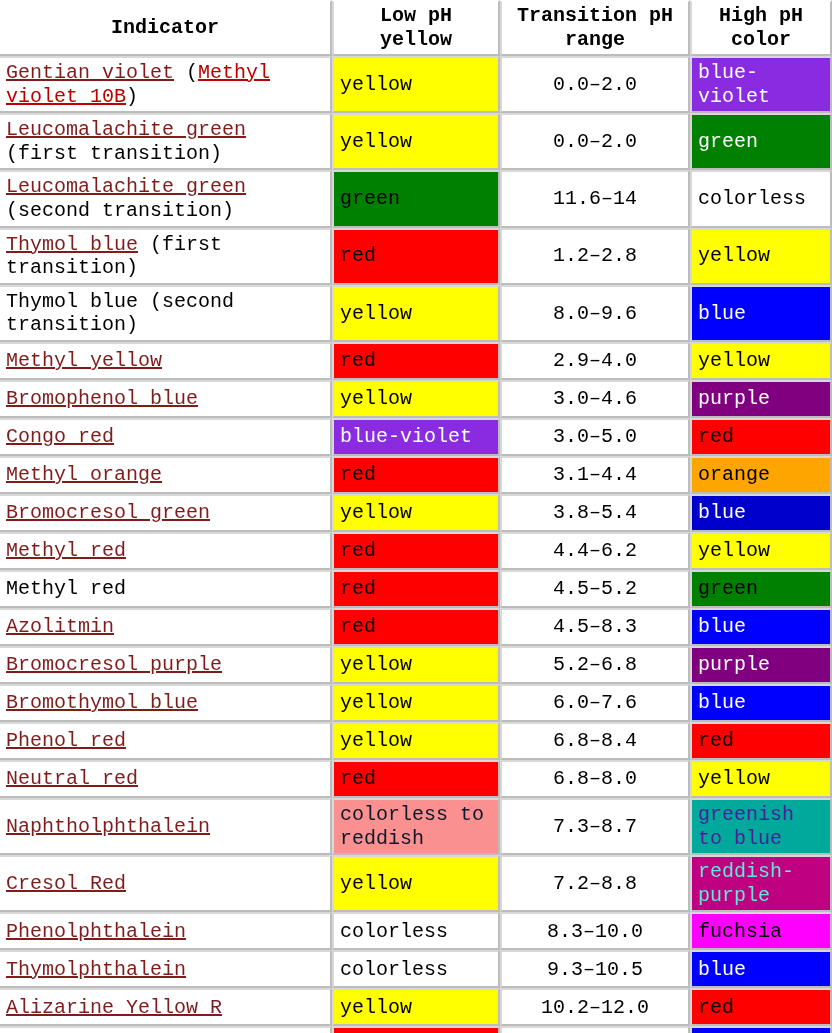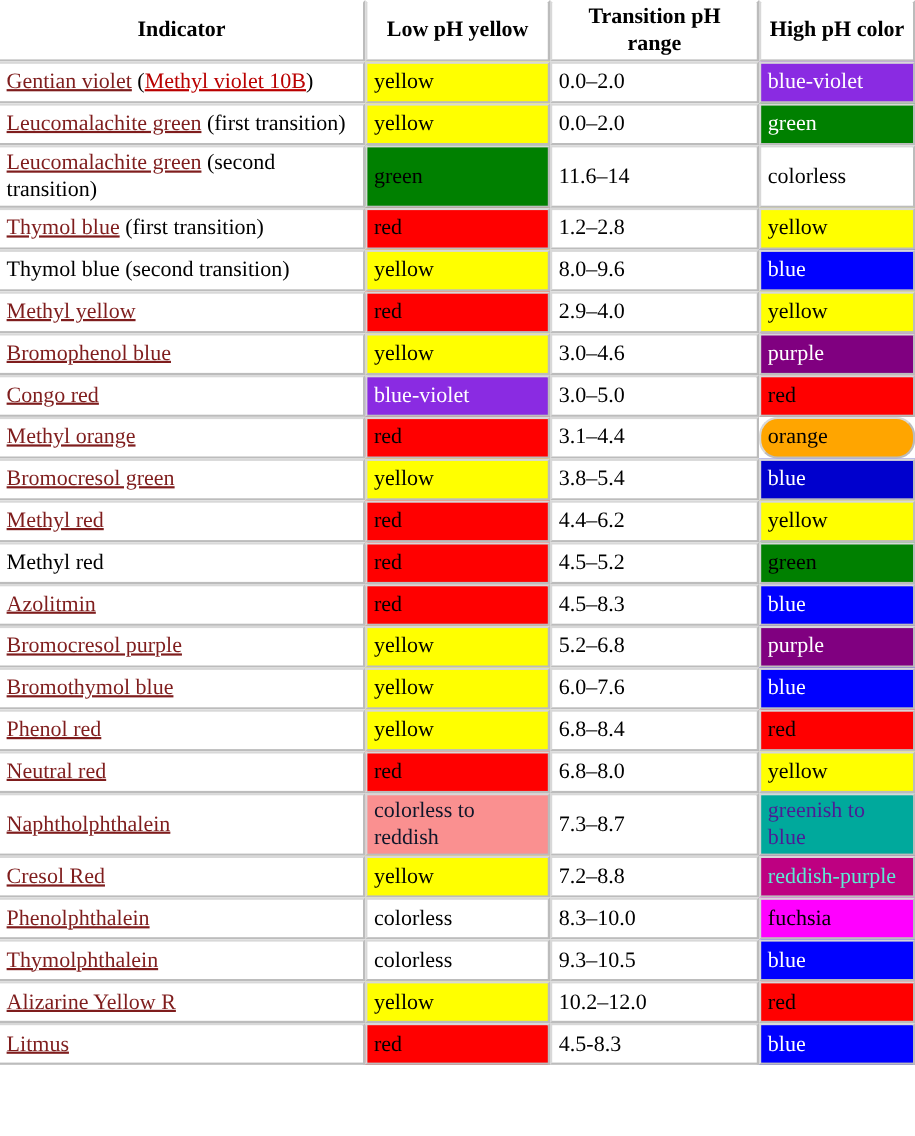--- a/index.html
+++ b/index.html
@@ -14,20 +14,21 @@
     font-family: "Liberation Serif", "DejaVu Serif", serif;
     color: #000000;
   }
 
   
   .table-viewport {
     width: 832px;
     height: 1033px;
     overflow: hidden;
     position: relative;
+    font-family: Liberation Mono, monospace;
   }
 
   table.ph-table {
     border-collapse: separate;
     border-spacing: 0;
     width: 834px;
     margin-left: -2px;
     table-layout: fixed;
     background: #ffffff;
   }
@@ -58,21 +59,21 @@
     padding-bottom: 2px;
     border-top-color: #ffffff;
   }
 
   table.ph-table tbody td {
     height: 38px;
   }
 
   td.col-indicator { text-align: left; }
   td.col-low       { text-align: left; }
-  td.col-range     { }
+  td.col-range     { text-align: center; }
   td.col-high      { text-align: left; }
 
   
   a.wlink {
     color: #7f1d1d;
     text-decoration: underline;
     cursor: pointer;
   }
   a.wlink.redlink {
     color: #ba0000;
@@ -145,21 +146,21 @@
         <tr>
           <td class="col-indicator"><a class="wlink">Congo red</a></td>
           <td class="col-low" style="background: rgb(138, 43, 226); color: rgb(255, 255, 255);">blue-violet</td>
           <td class="col-range">3.0–5.0</td>
           <td class="col-high" style="background: rgb(255, 0, 0); color: rgb(0, 0, 0);">red</td>
         </tr>
         <tr>
           <td class="col-indicator"><a class="wlink">Methyl orange</a></td>
           <td class="col-low" style="background: rgb(255, 0, 0); color: rgb(0, 0, 0);">red</td>
           <td class="col-range">3.1–4.4</td>
-          <td class="col-high" style="background: rgb(255, 165, 0); color: rgb(0, 0, 0); border-radius: 17px;">orange</td>
+          <td class="col-high" style="background: rgb(255, 165, 0); color: rgb(0, 0, 0);">orange</td>
         </tr>
         <tr>
           <td class="col-indicator"><a class="wlink">Bromocresol green</a></td>
           <td class="col-low" style="background: rgb(255, 255, 0); color: rgb(0, 0, 0);">yellow</td>
           <td class="col-range">3.8–5.4</td>
           <td class="col-high" style="background: rgb(0, 0, 205); color: rgb(255, 255, 255);">blue</td>
         </tr>
         <tr>
           <td class="col-indicator"><a class="wlink">Methyl red</a></td>
           <td class="col-low" style="background: rgb(255, 0, 0); color: rgb(0, 0, 0);">red</td>

